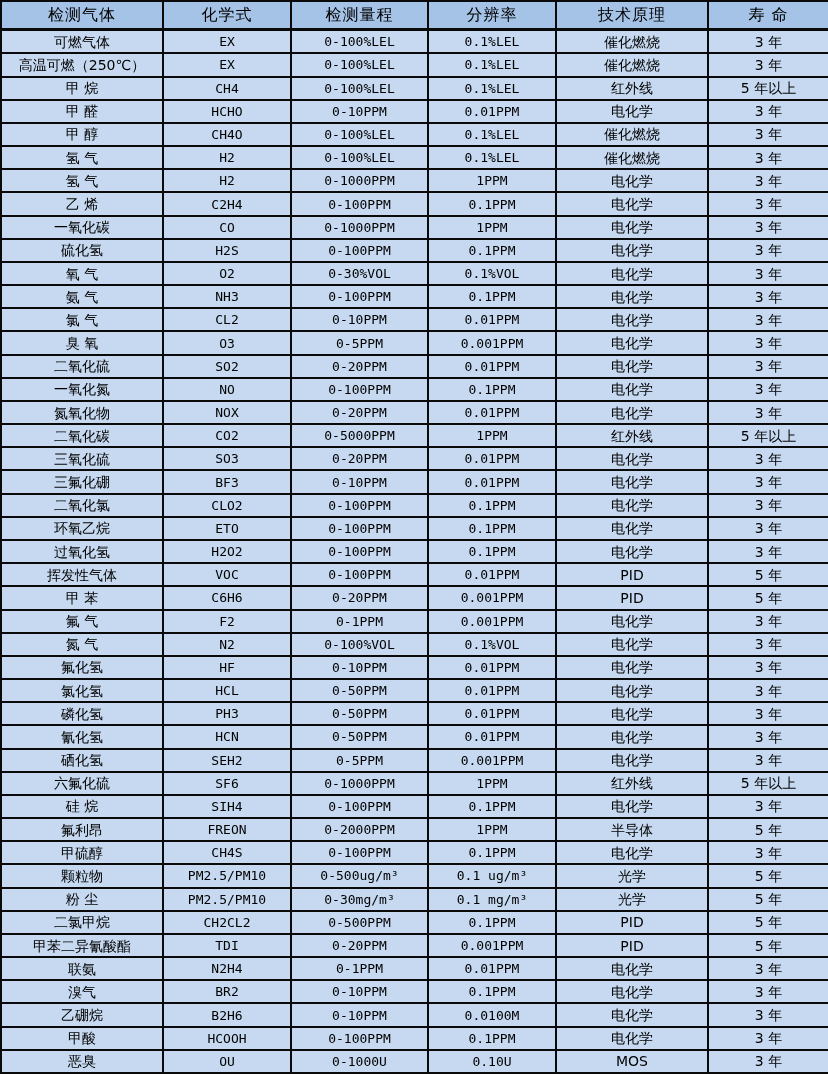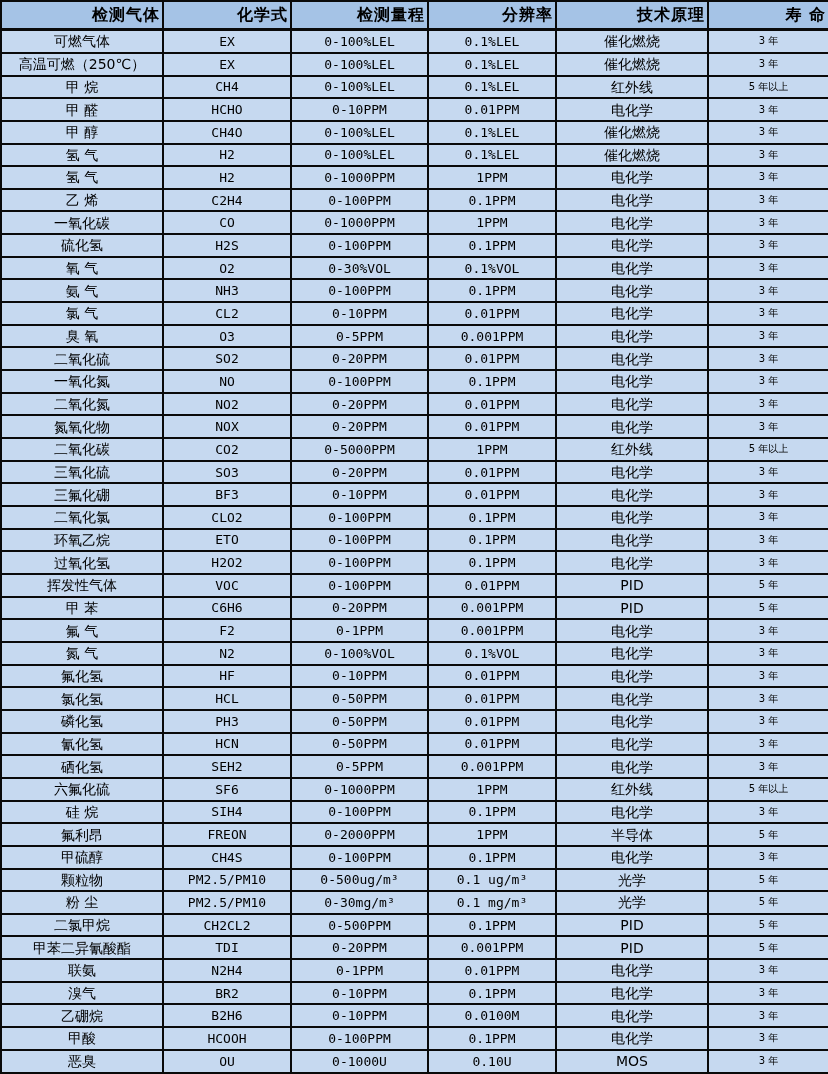--- a/index.html
+++ b/index.html
@@ -25,37 +25,36 @@
     border: 2px solid #0a0a0a;
     text-align: center;
     vertical-align: middle;
     padding: 0 2px;
     overflow: hidden;
     white-space: nowrap;
     line-height: 1;
   }
   table.spec thead th {
     background: #a5c3e6;
-    font-weight: bold;
+    font-weight: normal;
     font-size: 16px;
     height: 26px;
     border-bottom: 3px solid #0a0a0a;
     letter-spacing: 1px;
-    text-align: right;
   }
   table.spec tbody td {
     background: #c6d9f0;
     font-size: 14px;
   }
   table.spec tbody td.latin {
     font-family: "DejaVu Sans Mono", monospace;
     font-size: 13px;
   }
   table.spec tbody td.life {
-    font-size: 10px;
+    font-size: 14px;
   }
 </style>
 </head>
 <body>
 
 <div class="page">
   <table class="spec">
     <colgroup>
       <col style="width:162px">
       <col style="width:128px">
@@ -197,28 +196,20 @@
         </tr>
         <tr>
           <td>一氧化氮</td>
           <td class="latin">NO</td>
           <td class="latin">0-100PPM</td>
           <td class="latin">0.1PPM</td>
           <td>电化学</td>
           <td class="life">3 年</td>
         </tr>
         <tr>
-          <td>二氧化氮</td>
-          <td class="latin">NO2</td>
-          <td class="latin">0-20PPM</td>
-          <td class="latin">0.01PPM</td>
-          <td>电化学</td>
-          <td class="life">3 年</td>
-        </tr>
-        <tr>
           <td>氮氧化物</td>
           <td class="latin">NOX</td>
           <td class="latin">0-20PPM</td>
           <td class="latin">0.01PPM</td>
           <td>电化学</td>
           <td class="life">3 年</td>
         </tr>
         <tr>
           <td>二氧化碳</td>
           <td class="latin">CO2</td>

